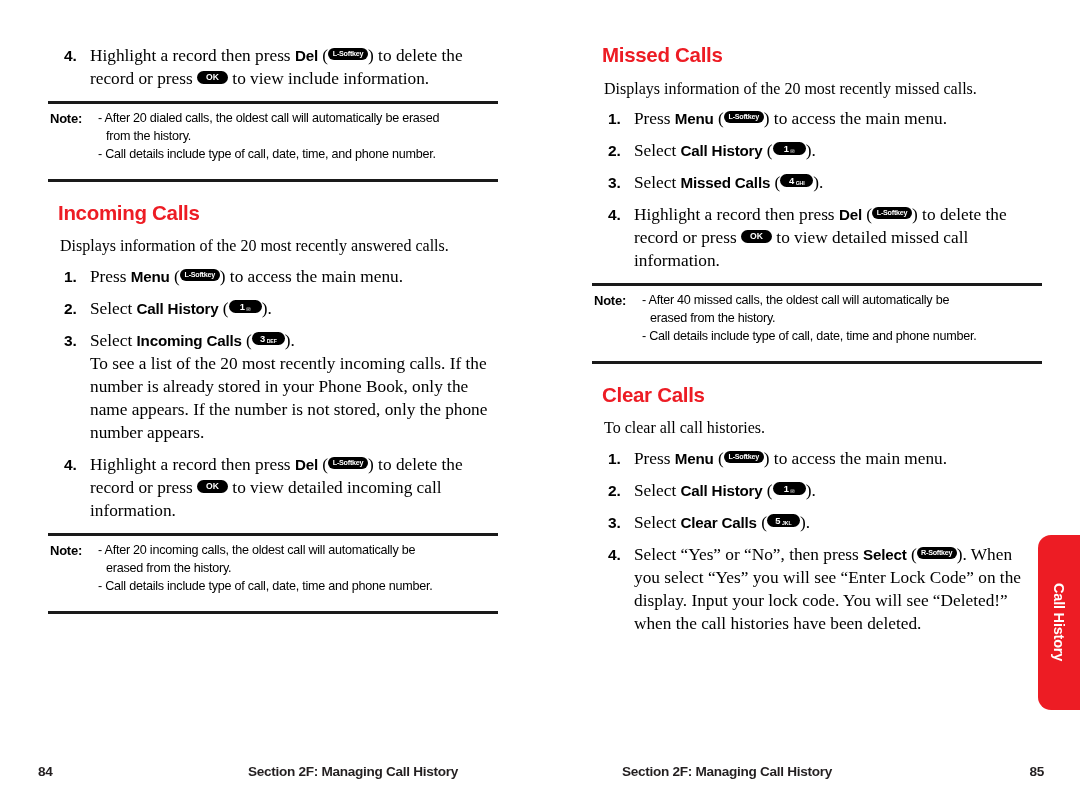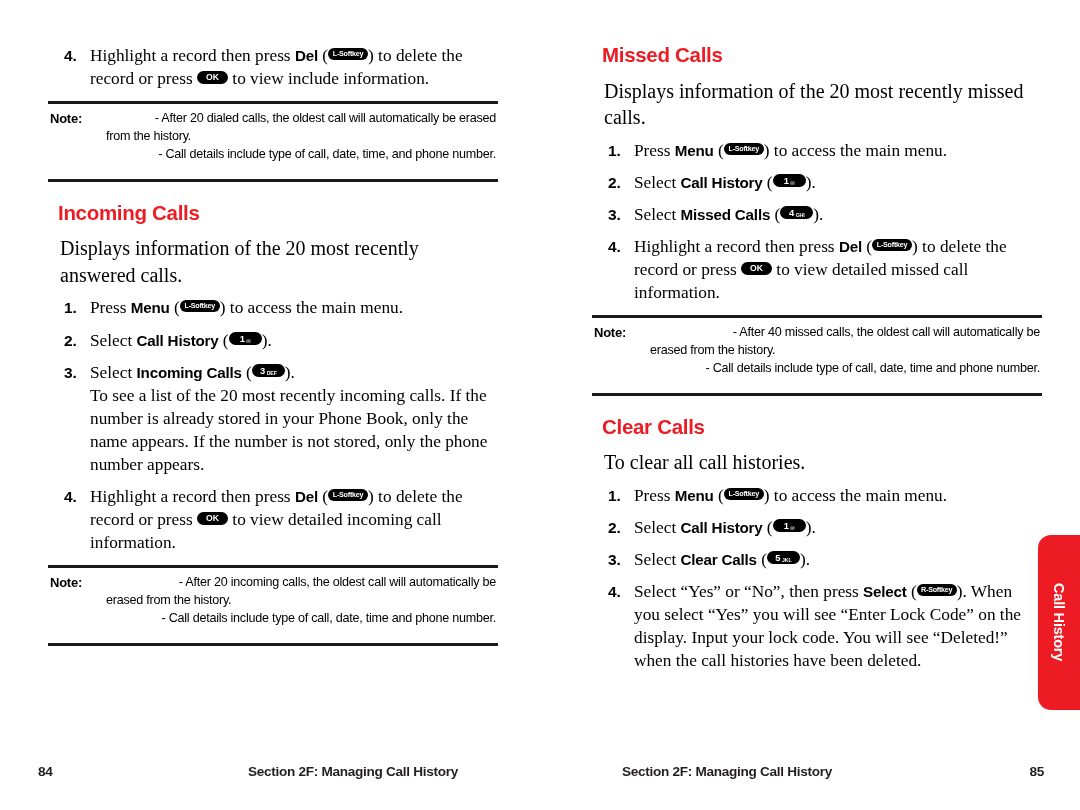--- a/index.html
+++ b/index.html
@@ -35,21 +35,21 @@
     font-family: "Liberation Sans", "DejaVu Sans", sans-serif;
     font-weight: bold;
     font-size: 20.5px;
     letter-spacing: -0.3px;
     margin: 0 0 11px 10px;
     line-height: 1.05;
   }
 
   
   .intro {
-    font-size: 20px;
+    font-size: 16px;
     line-height: 1.33;
     margin: 12px 0 8px 12px;
     max-width: 420px;
   }
 
   
   ol.steps {
     list-style: none;
     margin: 0;
     padding: 0;
@@ -157,21 +157,21 @@
     line-height: 1.42;
     letter-spacing: -0.25px;
   }
   .note-label {
     font-weight: bold;
     width: 48px;
     flex: 0 0 48px;
     font-size: 13px;
   }
   .note-lines { flex: 1 1 auto; }
-  .note-lines .nl { display: block; text-align: right; }
+  .note-lines .nl { display: block; }
   .note-lines .nl-indent { display: block; padding-left: 8px; }
 
   
   .footer {
     position: absolute;
     left: 0;
     right: 0;
     top: 762px;
     height: 24px;
     font-family: "Liberation Sans", "DejaVu Sans", sans-serif;

